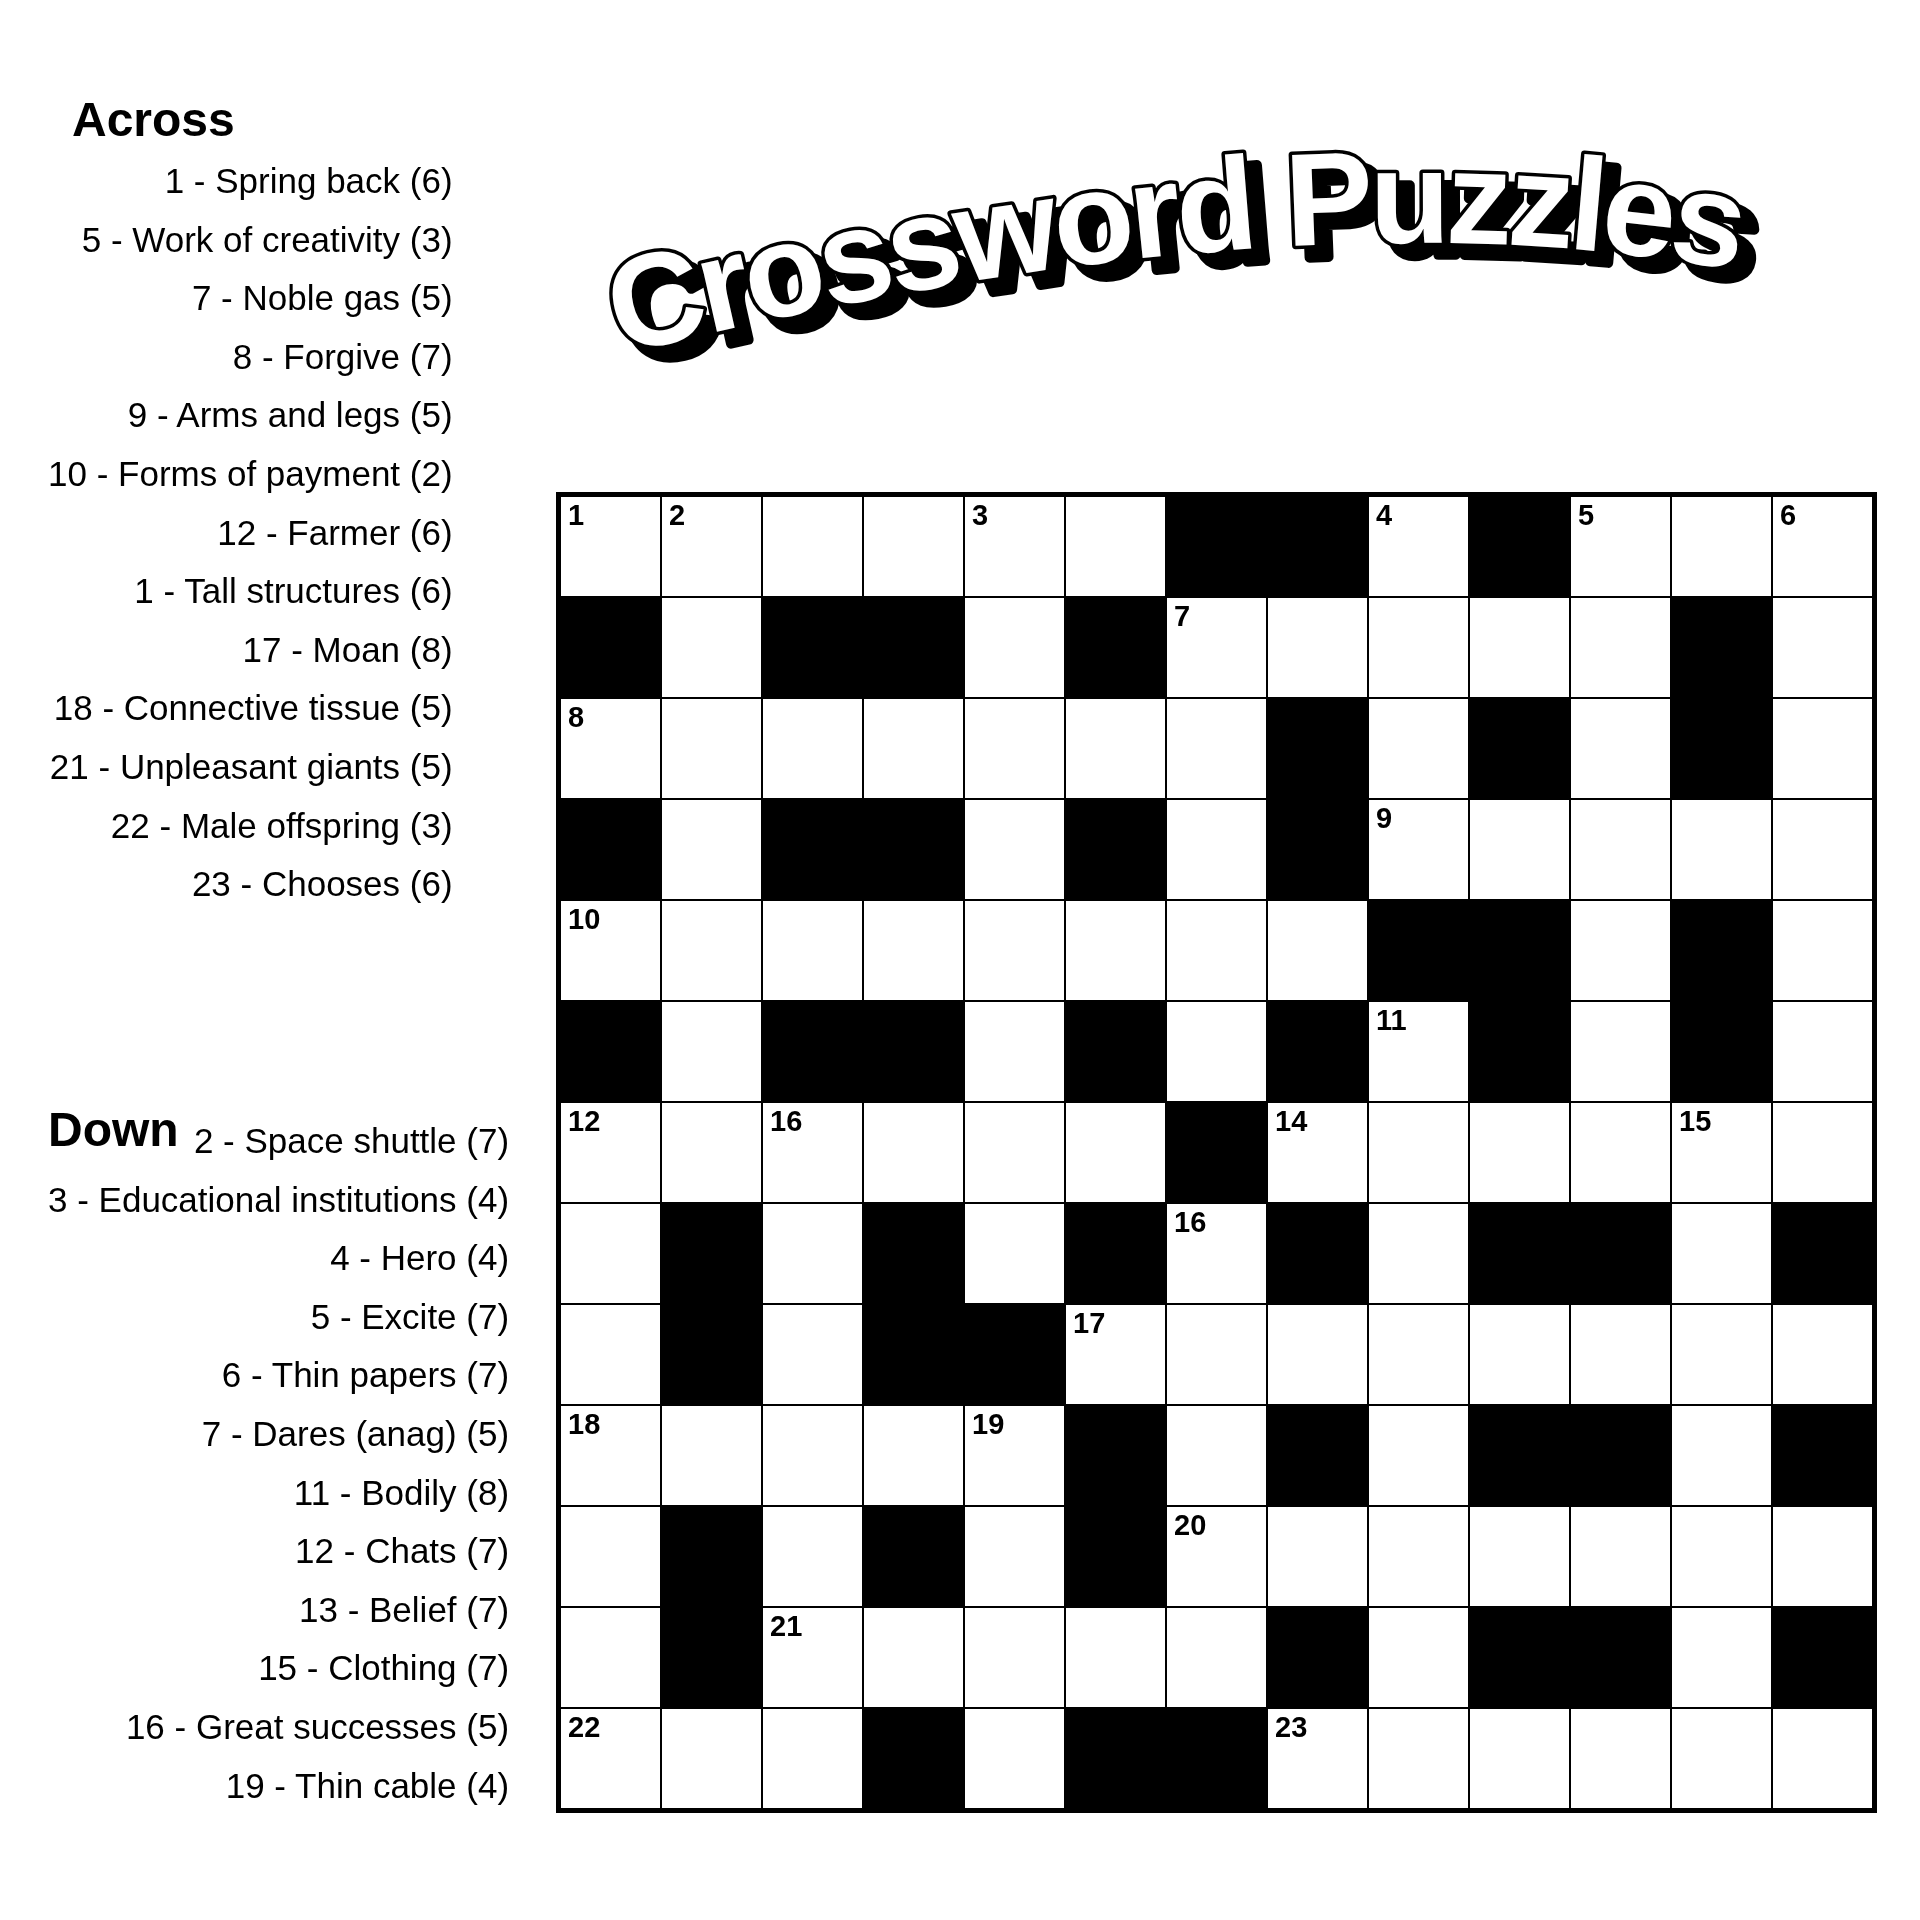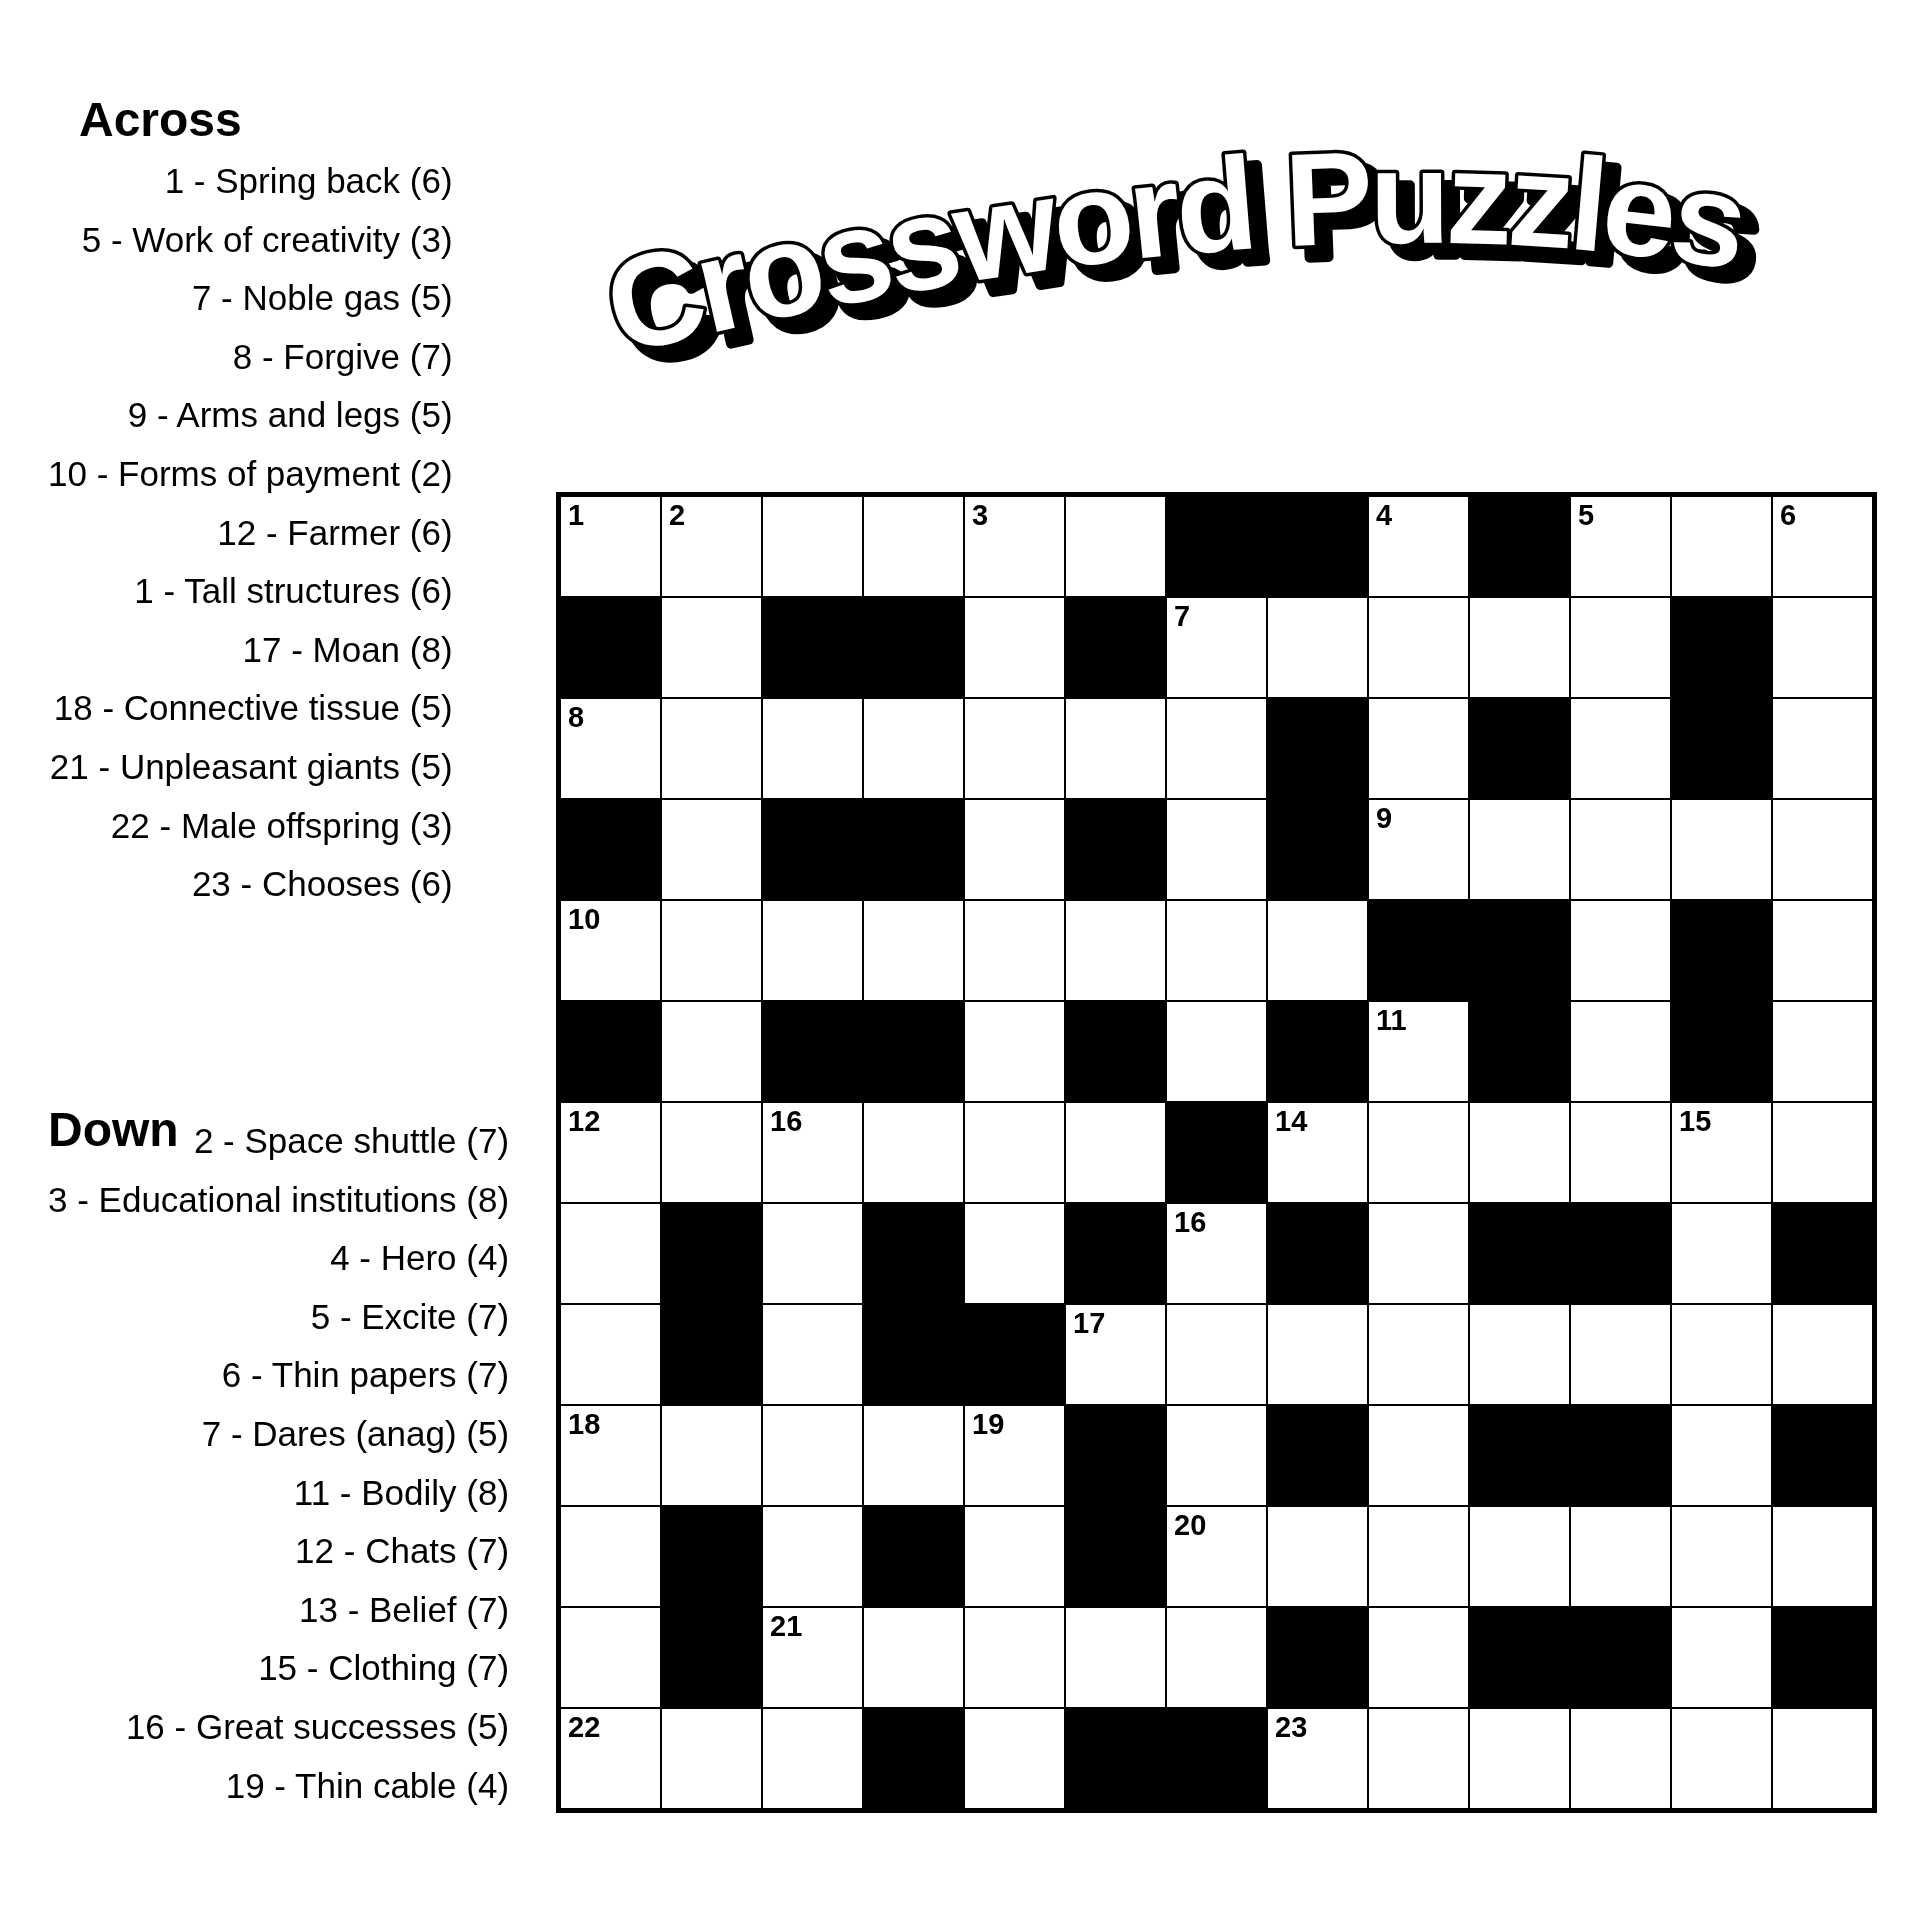--- a/index.html
+++ b/index.html
@@ -46,21 +46,21 @@
 
   
   .clue-heading {
     position: absolute;
     margin: 0;
     font-size: 48px;
     font-weight: bold;
     line-height: 1;
     white-space: nowrap;
   }
-  #across-heading { left: 79px; top: 96px; }
+  #across-heading { left: 72px; top: 96px; }
   #down-heading   { left: 48px; top: 1062px; margin-top: 44px; }
 
   .clue-list {
     position: absolute;
     left: 48px;
     margin: 0;
     padding: 0;
     list-style: none;
   }
   #across-list { top: 152px; }
@@ -128,21 +128,21 @@
     <li>17 - Moan (8)</li>
     <li>18 - Connective tissue (5)</li>
     <li>21 - Unpleasant giants (5)</li>
     <li>22 - Male offspring (3)</li>
     <li>23 - Chooses (6)</li>
   </ul>
 
 <h2 id="down-heading" class="clue-heading">Down</h2>
 <ul id="down-list" class="clue-list">
     <li>2 - Space shuttle (7)</li>
-    <li>3 - Educational institutions (8)</li>
+    <li>3 - Educational institutions (4)</li>
     <li>4 - Hero (4)</li>
     <li>5 - Excite (7)</li>
     <li>6 - Thin papers (7)</li>
     <li>7 - Dares (anag) (5)</li>
     <li>11 - Bodily (8)</li>
     <li>12 - Chats (7)</li>
     <li>13 - Belief (7)</li>
     <li>15 - Clothing (7)</li>
     <li>16 - Great successes (5)</li>
     <li>19 - Thin cable (4)</li>

